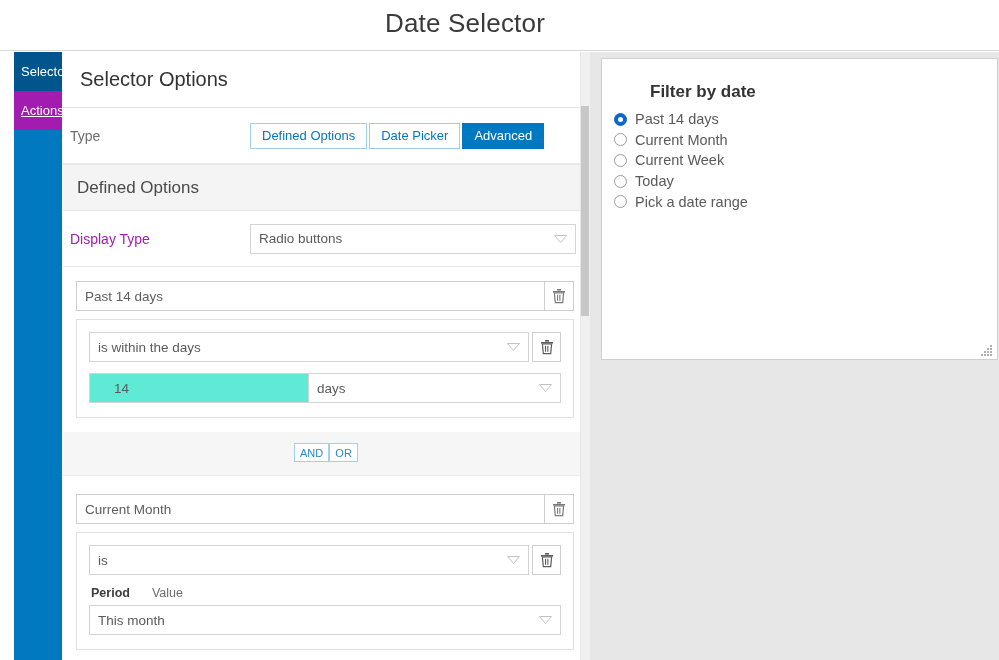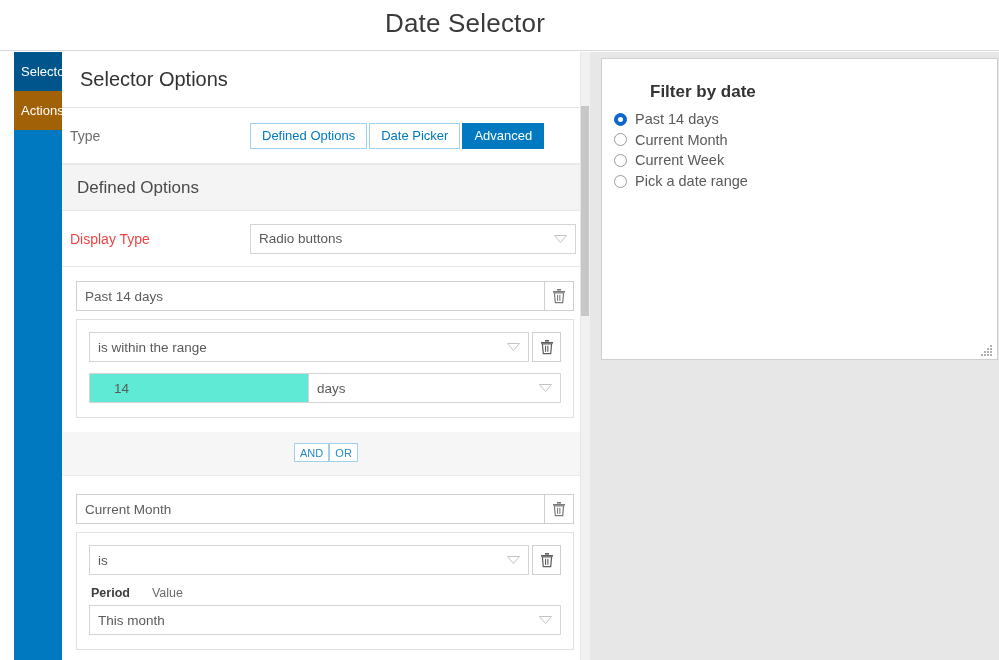--- a/index.html
+++ b/index.html
@@ -50,21 +50,21 @@
     box-sizing: border-box;
     width: 62px;
     height: 39px;
     display: flex;
     align-items: center;
     padding-left: 7px;
     font-size: 13px;
     color: #ffffff;
   }
   .side-item.active { background: #00558c; }
-  .side-item.plain  { background: #a16207; }
+  .side-item.plain  { background: #a21caf; text-decoration: underline; }
 
   
   .options-panel {
     position: absolute;
     left: 62px; top: 52px;
     width: 528px;
     height: 608px;
     background: #ffffff;
     overflow: hidden;
   }
@@ -129,21 +129,21 @@
   .display-row {
     box-sizing: border-box;
     height: 56px;
     display: flex;
     align-items: center;
     padding-left: 8px;
     border-bottom: 1px solid #e8e8e8;
   }
   .display-label {
     font-size: 14px;
-    color: #ef4444;
+    color: #a21caf;
     width: 180px;
   }
 
   .sel {
     box-sizing: border-box;
     position: relative;
     height: 30px;
     background: #ffffff;
     border: 1px solid #d4d4d4;
     display: flex;
@@ -410,21 +410,21 @@
             <path d="M2.4 5 L11.6 5 L10.7 14.6 L3.3 14.6 Z" fill="none" stroke="#7a7a7a" stroke-width="1.2"></path>
             <rect x="5" y="6.8" width="1.1" height="6" fill="#7a7a7a"></rect>
             <rect x="7.3" y="6.8" width="1.1" height="6" fill="#7a7a7a"></rect>
           </svg>
         </div>
       </div>
 
       <div class="cond-box">
         <div class="cond-row">
           <div class="cond-sel">
-            <span>is within the range</span>
+            <span>is within the days</span>
             <span class="caret-wrap">
               <svg width="13" height="8" viewBox="0 0 13 8">
                   <path d="M0.5 0.5 L12.5 0.5 L6.5 7.5 Z" fill="none" stroke="#c3c3c3" stroke-width="1"></path>
                 </svg>
             </span>
           </div>
           <div class="trash-btn standalone">
             <svg width="14" height="16" viewBox="0 0 14 16">
               <rect x="1" y="3" width="12" height="1.6" fill="#5c5c5c"></rect>
               <rect x="5" y="1" width="4" height="1.6" fill="#5c5c5c"></rect>
@@ -527,20 +527,24 @@
         <div class="radio-item">
           <span class="radio-mark"></span>
           <span class="radio-label">Current Month</span>
         </div>
 
         <div class="radio-item">
           <span class="radio-mark"></span>
           <span class="radio-label">Current Week</span>
         </div>
 
+        <div class="radio-item">
+          <span class="radio-mark"></span>
+          <span class="radio-label">Today</span>
+        </div>
 
         <div class="radio-item">
           <span class="radio-mark"></span>
           <span class="radio-label">Pick a date range</span>
         </div>
 
       </div>
 
       <span class="resize-grip">
         <svg width="12" height="12" viewBox="0 0 12 12">

